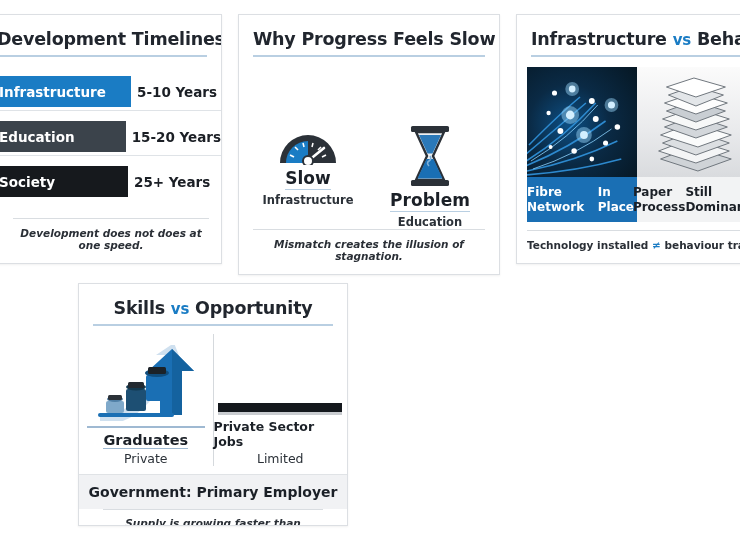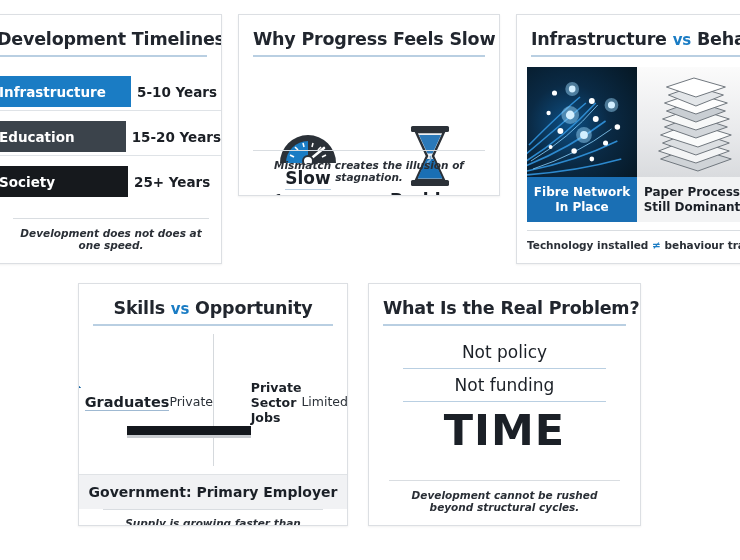--- a/index.html
+++ b/index.html
@@ -15,21 +15,21 @@
   .card{
     position:absolute;
     background:#ffffff;
     border:1px solid #dcdfe3;
     box-shadow:0 1px 2px rgba(0,0,0,.06);
     box-sizing:border-box;
     overflow:hidden;
   }
   
   #card-timelines{ left:-18px;  top:14px;  width:240px; height:250px; }
-  #card-slow{      left:238px;  top:14px;  width:262px; height:182px; }
+  #card-slow{      left:238px;  top:14px;  width:262px; height:261px; }
   #card-infra{     left:516px;  top:14px;  width:242px; height:250px; }
   
   #card-skills{    left:78px;   top:283px; width:270px; height:243px; }
   #card-problem{   left:368px;  top:283px; width:273px; height:243px; }
 
   .ctitle{
     font-weight:bold;
     font-size:17.5px;
     letter-spacing:-.2px;
     text-align:center;
@@ -86,31 +86,31 @@
   }
   .speed .sub{font-size:11.5px;color:#2b3138;margin-top:3px;font-weight:600;}
   .sp-mid{transform:translateY(22px);}
   .sp-right{transform:translateY(14px);}
 
   
   .panels{display:flex;height:155px;margin:10px 10px 0 10px;}
   .panel{width:50%;display:flex;flex-direction:column;}
   .panel .img{height:110px;position:relative;overflow:hidden;}
   .panel .cap{
-    flex:1;display:flex;flex-direction:column;align-items:center;justify-content:center;
-    font-weight:bold;font-size:12px;line-height:1.25;text-align:right;
+    flex:1;display:flex;flex-direction:row;align-items:center;justify-content:center;
+    font-weight:bold;font-size:12px;line-height:1.25;text-align:left;
   }
   .panel.left .cap{background:#1a6fb4;color:#ffffff;}
   .panel.right .cap{background:#f2f3f4;color:#1b2027;}
   .fibre{background:radial-gradient(circle at 38% 52%,#0d4f84 0%,#0a2a45 45%,#061723 100%);}
   .papers{background:linear-gradient(180deg,#fbfbfb 0%,#e9eaec 58%,#d9dbde 100%);}
 
   
   .split{display:flex;height:132px;margin-top:8px;}
-  .half{width:50%;display:flex;flex-direction:row;align-items:center;justify-content:flex-end;}
+  .half{width:50%;display:flex;flex-direction:column;align-items:center;justify-content:flex-end;}
   .half.left{border-right:1px solid #d5d9dd;}
   .half .art{height:76px;display:flex;align-items:flex-end;justify-content:center;}
   .half .rule{width:118px;height:2px;background:#9fb9d2;margin-top:5px;}
   .half .t1{font-weight:bold;font-size:14.5px;color:#1b2027;margin-top:4px;border-bottom:1.5px solid #9fb9d2;}
   .half .t1.plain{border-bottom:none;font-weight:bold;font-size:12.5px;}
   .half .t2{font-size:12.5px;color:#2b3138;margin-top:2px;}
   .flatbar{width:124px;height:9px;background:#14181d;border-bottom:3px solid #c9ccd0;}
   .banner{
     background:#f1f2f4;border-top:1px solid #e0e3e6;
     text-align:center;font-weight:bold;font-size:14px;color:#1b2027;
@@ -331,25 +331,14 @@
         <div class="t1 plain">Private Sector Jobs</div>
         <div class="t2">Limited</div>
       </div>
     </div>
 
     <div class="banner">Government: Primary Employer</div>
 
     <div class="footnote" style="margin-left:24px;margin-right:24px;padding-top:7px;">Supply is growing faster than demand.</div>
   </div>
 
-  <div class="card" id="card-problem">
-    <div class="ctitle">What Is the Real Problem?</div>
-
-    <div class="stack">
-      <div class="line">Not policy</div>
-      <div class="line">Not funding</div>
-      <div class="big">TIME</div>
-    </div>
-
-    <div class="footnote foot-abs" style="margin-left:20px;margin-right:20px;">Development cannot be rushed beyond structural cycles.</div>
-  </div>
 
 </div>
 
 </body></html>

